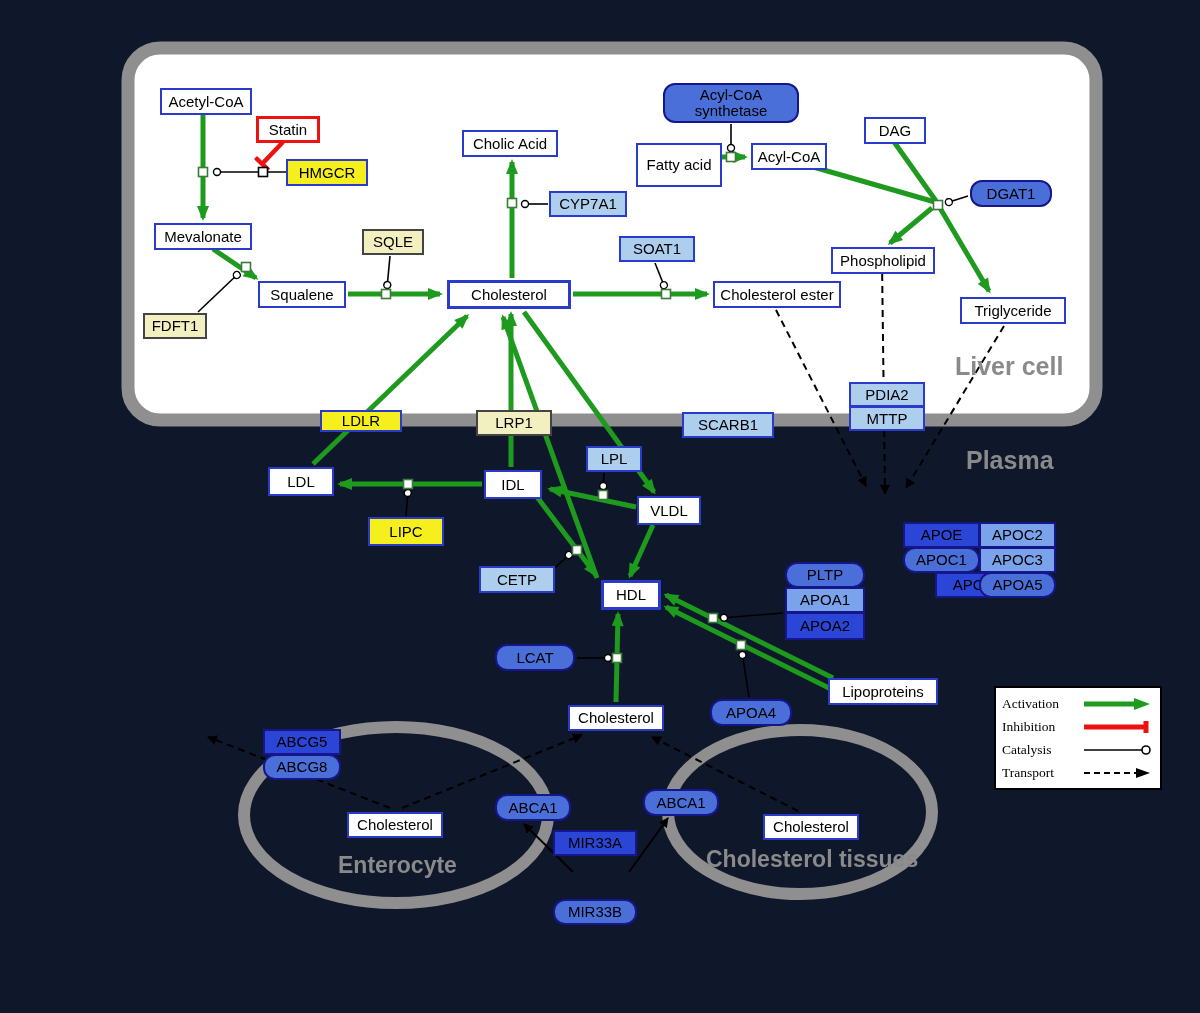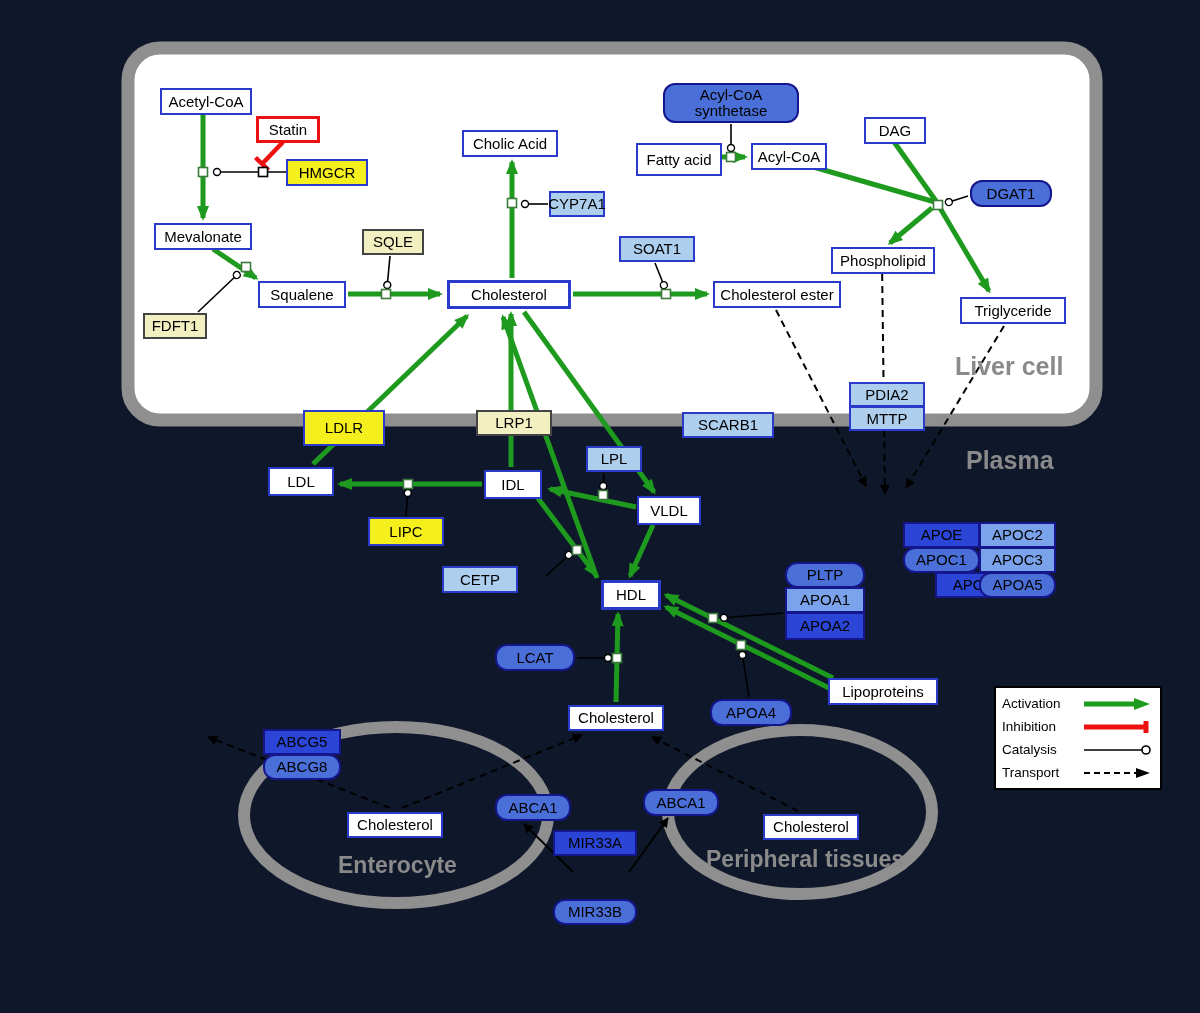--- a/index.html
+++ b/index.html
@@ -12,21 +12,21 @@
   .met-b{border-width:3px;}
   .enz{background:#aeceee;}
   .blu{background:#4a6fd8;border-color:#15158c;border-radius:12px;}
   .blu-d{background:#2b46d6;border-color:#15158c;}
   .blu-l{background:#7ba3ec;border-color:#15158c;}
   .yellow{background:#f6ef1e;}
   .cream{background:#f2efc0;border-color:#444;}
   .statin{border-color:#ee1111;border-width:3px;}
   .clabel{position:absolute;color:#8a8a8a;font-weight:bold;z-index:3;}
   #legend{position:absolute;left:994px;top:686px;width:168px;height:104px;background:#fff;
-          border:2px solid #000;box-sizing:border-box;z-index:4;padding:4px 6px;}
+          border:2px solid #000;box-sizing:border-box;z-index:4;padding:4px 6px;font-family:Liberation Serif, serif;}
   .lrow{display:flex;align-items:center;justify-content:space-between;height:23px;font-size:13.5px;color:#000;}
   .lrow svg{display:block;}
 </style>
 </head>
 <body>
 
 <div id="stage">
 
   <svg id="edges" width="1200" height="1013">
     <defs>
@@ -130,41 +130,41 @@
 
   <div class="node" style="left:160px;top:88px;width:92px;height:27px">Acetyl-CoA</div>
   <div class="node statin" style="left:256px;top:116px;width:64px;height:27px">Statin</div>
   <div class="node yellow" style="left:286px;top:159px;width:82px;height:27px">HMGCR</div>
   <div class="node" style="left:154px;top:223px;width:98px;height:27px">Mevalonate</div>
   <div class="node cream" style="left:143px;top:313px;width:64px;height:26px">FDFT1</div>
   <div class="node cream" style="left:362px;top:229px;width:62px;height:26px">SQLE</div>
   <div class="node" style="left:258px;top:281px;width:88px;height:27px">Squalene</div>
   <div class="node met-b" style="left:447px;top:280px;width:124px;height:29px">Cholesterol</div>
   <div class="node" style="left:462px;top:130px;width:96px;height:27px">Cholic Acid</div>
-  <div class="node enz" style="left:549px;top:191px;width:56px;height:26px">CYP7A1</div>
+  <div class="node enz" style="left:549px;top:191px;width:78px;height:26px">CYP7A1</div>
   <div class="node enz" style="left:619px;top:236px;width:76px;height:26px">SOAT1</div>
   <div class="node" style="left:713px;top:281px;width:128px;height:27px">Cholesterol ester</div>
   <div class="node blu" style="left:663px;top:83px;width:136px;height:40px">Acyl-CoA synthetase</div>
-  <div class="node" style="left:636px;top:143px;width:86px;height:33px">Fatty acid</div>
+  <div class="node" style="left:636px;top:143px;width:86px;height:44px">Fatty acid</div>
   <div class="node" style="left:751px;top:143px;width:76px;height:27px">Acyl-CoA</div>
   <div class="node" style="left:864px;top:117px;width:62px;height:27px">DAG</div>
   <div class="node blu" style="left:970px;top:180px;width:82px;height:27px">DGAT1</div>
   <div class="node" style="left:831px;top:247px;width:104px;height:27px">Phospholipid</div>
   <div class="node" style="left:960px;top:297px;width:106px;height:27px">Triglyceride</div>
   <div class="node enz" style="left:849px;top:382px;width:76px;height:25px">PDIA2</div>
   <div class="node enz" style="left:849px;top:406px;width:76px;height:25px">MTTP</div>
-  <div class="node yellow" style="left:303px;top:410px;width:82px;height:36px">LDLR</div>
+  <div class="node yellow" style="left:320px;top:410px;width:82px;height:22px">LDLR</div>
   <div class="node cream" style="left:476px;top:410px;width:76px;height:26px">LRP1</div>
   <div class="node enz" style="left:682px;top:412px;width:92px;height:26px">SCARB1</div>
   <div class="node" style="left:268px;top:467px;width:66px;height:29px">LDL</div>
   <div class="node" style="left:484px;top:470px;width:58px;height:29px">IDL</div>
   <div class="node enz" style="left:586px;top:446px;width:56px;height:26px">LPL</div>
   <div class="node" style="left:637px;top:496px;width:64px;height:29px">VLDL</div>
   <div class="node yellow" style="left:368px;top:517px;width:76px;height:29px">LIPC</div>
-  <div class="node enz" style="left:442px;top:566px;width:76px;height:27px">CETP</div>
+  <div class="node enz" style="left:479px;top:566px;width:76px;height:27px">CETP</div>
   <div class="node met-b" style="left:601px;top:580px;width:60px;height:30px">HDL</div>
   <div class="node blu" style="left:785px;top:562px;width:80px;height:26px">PLTP</div>
   <div class="node blu-l" style="left:785px;top:587px;width:80px;height:26px">APOA1</div>
   <div class="node blu-d" style="left:785px;top:612px;width:80px;height:28px">APOA2</div>
   <div class="node blu-d" style="left:903px;top:522px;width:77px;height:26px">APOE</div>
   <div class="node blu-l" style="left:979px;top:522px;width:77px;height:26px">APOC2</div>
   <div class="node blu" style="left:903px;top:547px;width:77px;height:26px">APOC1</div>
   <div class="node blu-l" style="left:979px;top:547px;width:77px;height:26px">APOC3</div>
   <div class="node blu-d" style="left:935px;top:572px;width:77px;height:26px">APOB</div>
   <div class="node blu" style="left:979px;top:572px;width:77px;height:26px">APOA5</div>
@@ -177,21 +177,21 @@
   <div class="node" style="left:347px;top:812px;width:96px;height:26px">Cholesterol</div>
   <div class="node blu" style="left:495px;top:794px;width:76px;height:27px">ABCA1</div>
   <div class="node blu" style="left:643px;top:789px;width:76px;height:27px">ABCA1</div>
   <div class="node" style="left:763px;top:814px;width:96px;height:26px">Cholesterol</div>
   <div class="node blu-d" style="left:553px;top:830px;width:84px;height:26px">MIR33A</div>
   <div class="node blu" style="left:553px;top:899px;width:84px;height:26px">MIR33B</div>
 
   <div class="clabel" style="left:955px;top:352px;font-size:25px">Liver cell</div>
   <div class="clabel" style="left:966px;top:446px;font-size:25px">Plasma</div>
   <div class="clabel" style="left:338px;top:852px;font-size:23px">Enterocyte</div>
-  <div class="clabel" style="left:706px;top:846px;font-size:23px">Peripheral tissues</div>
+  <div class="clabel" style="left:706px;top:846px;font-size:23px">Cholesterol tissues</div>
 
   <div id="legend">
     <div class="lrow">
       <span>Activation</span>
       <svg width="72" height="16">
         <line x1="2" y1="8" x2="52" y2="8" stroke="#1e9b1e" stroke-width="5"></line>
         <polygon points="52,2 68,8 52,14" fill="#1e9b1e"></polygon>
       </svg>
     </div>
     <div class="lrow">

